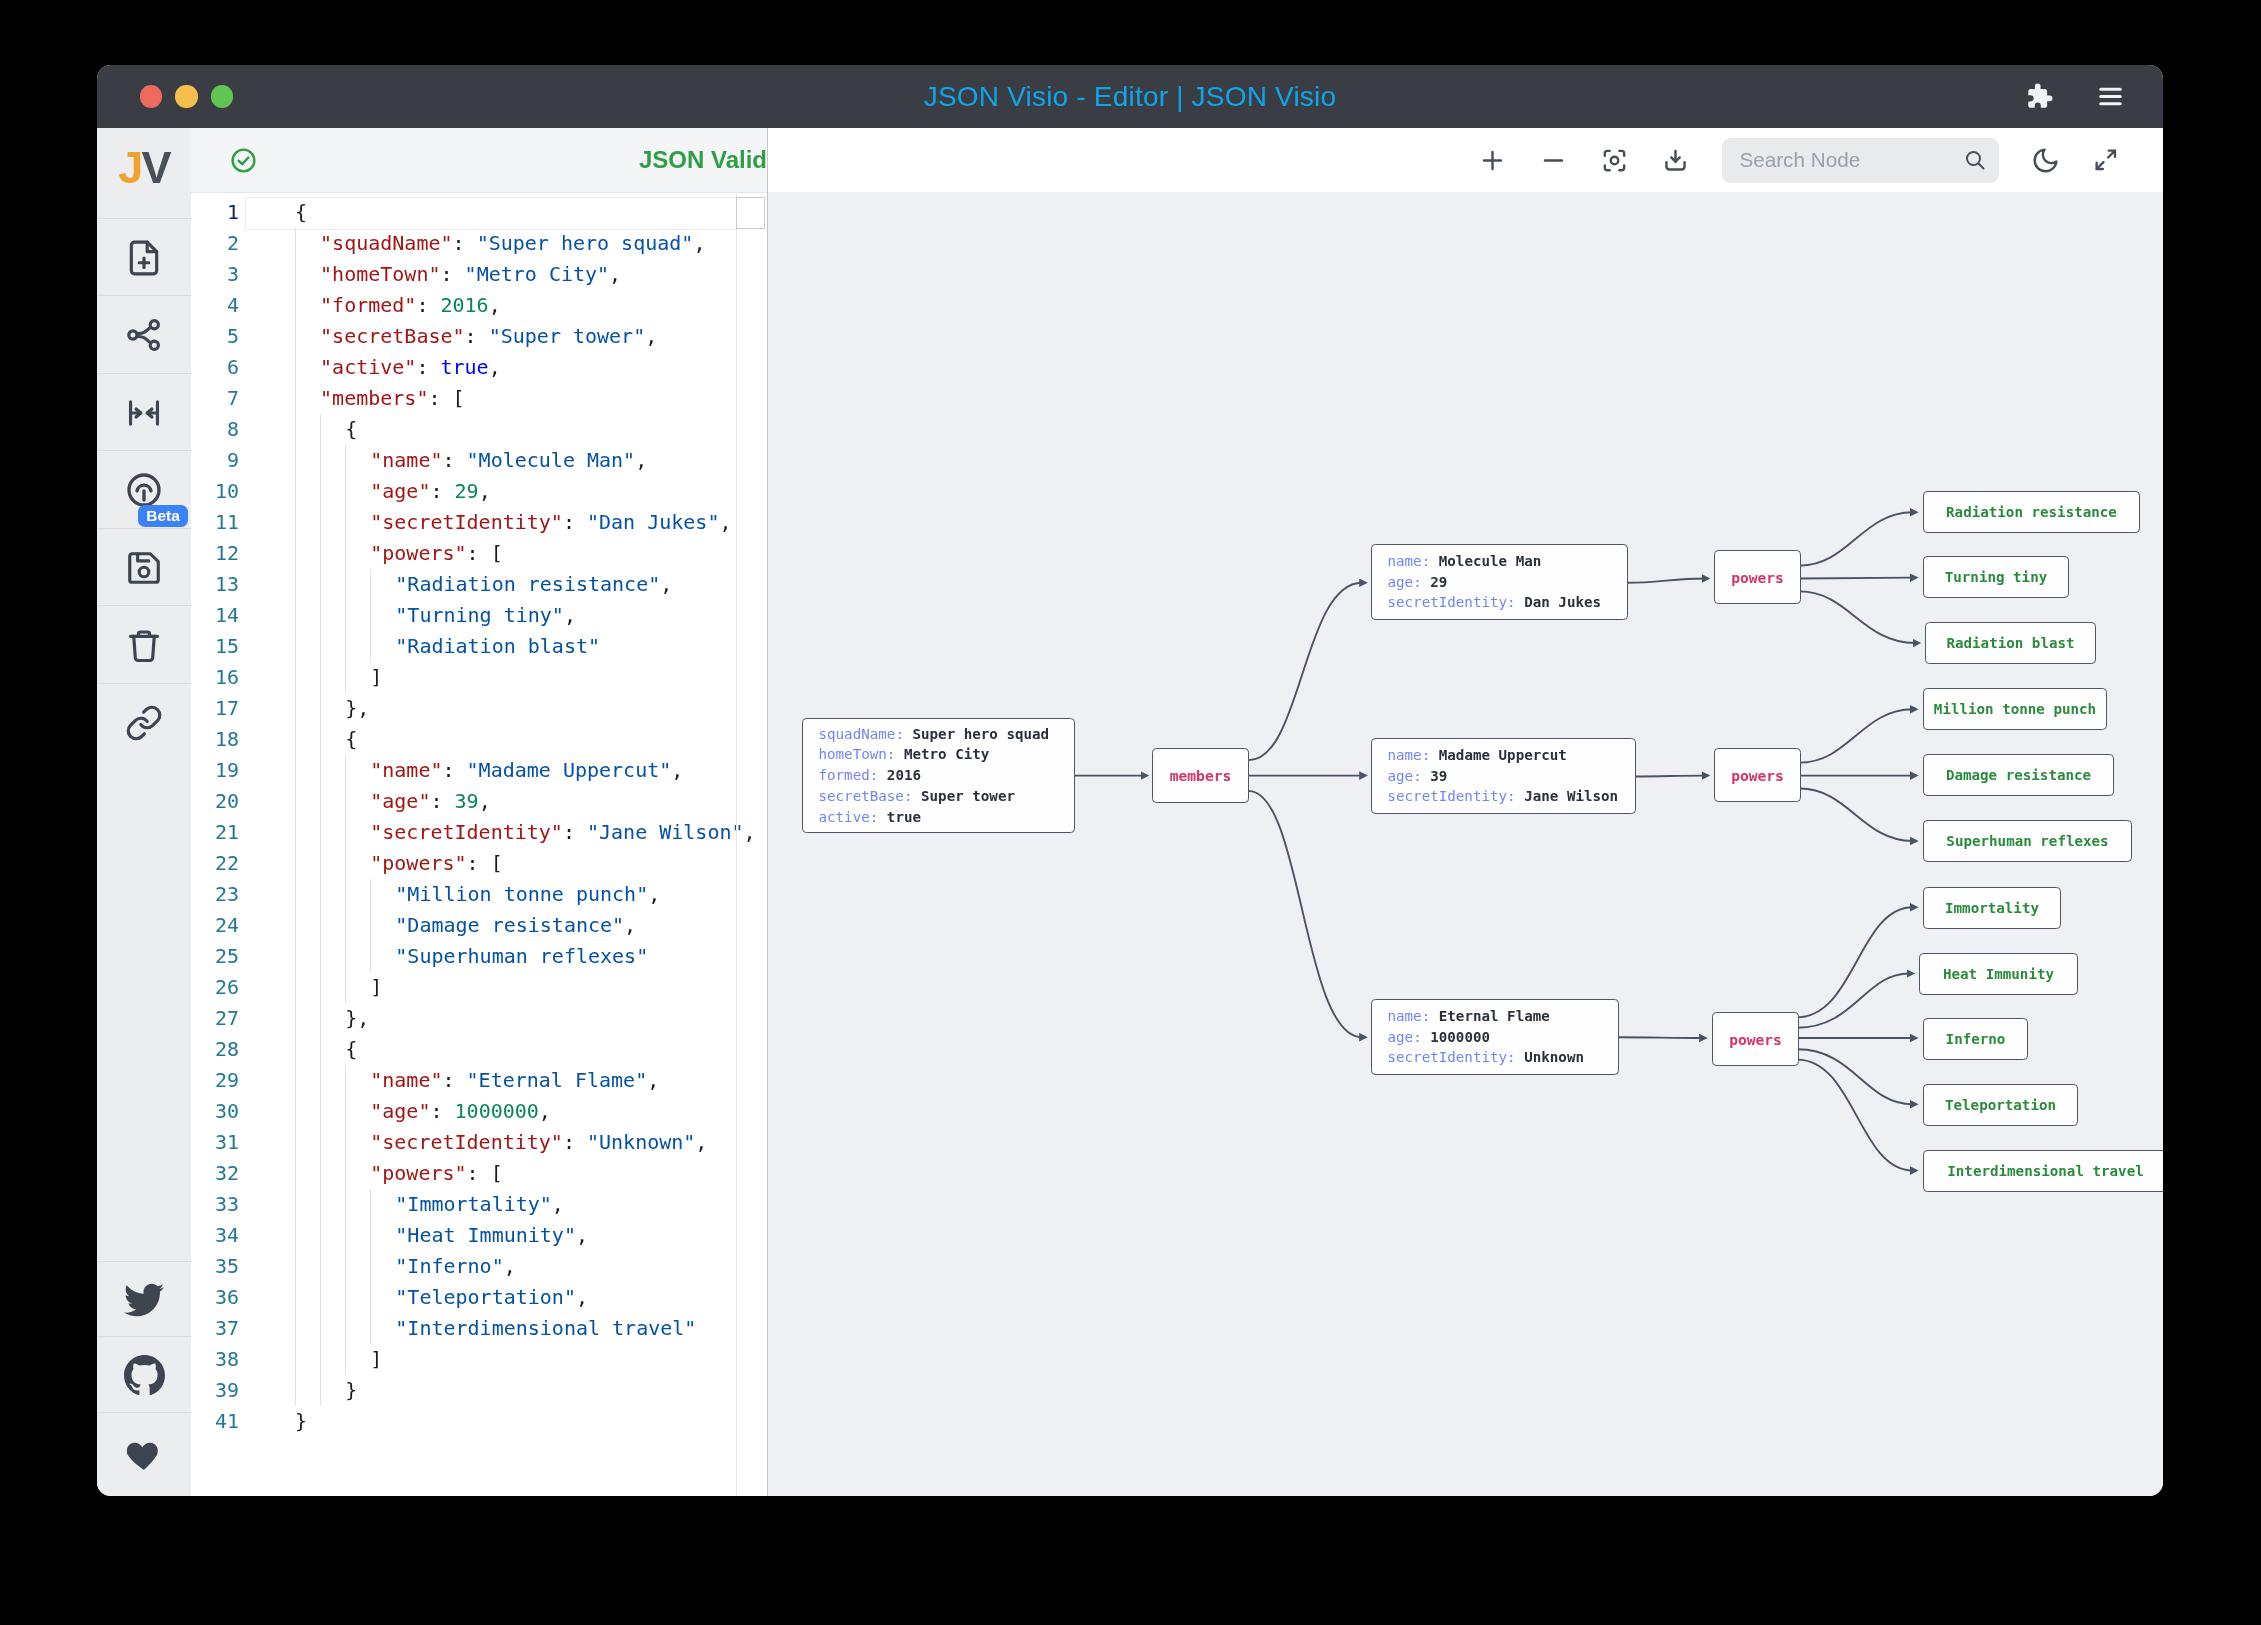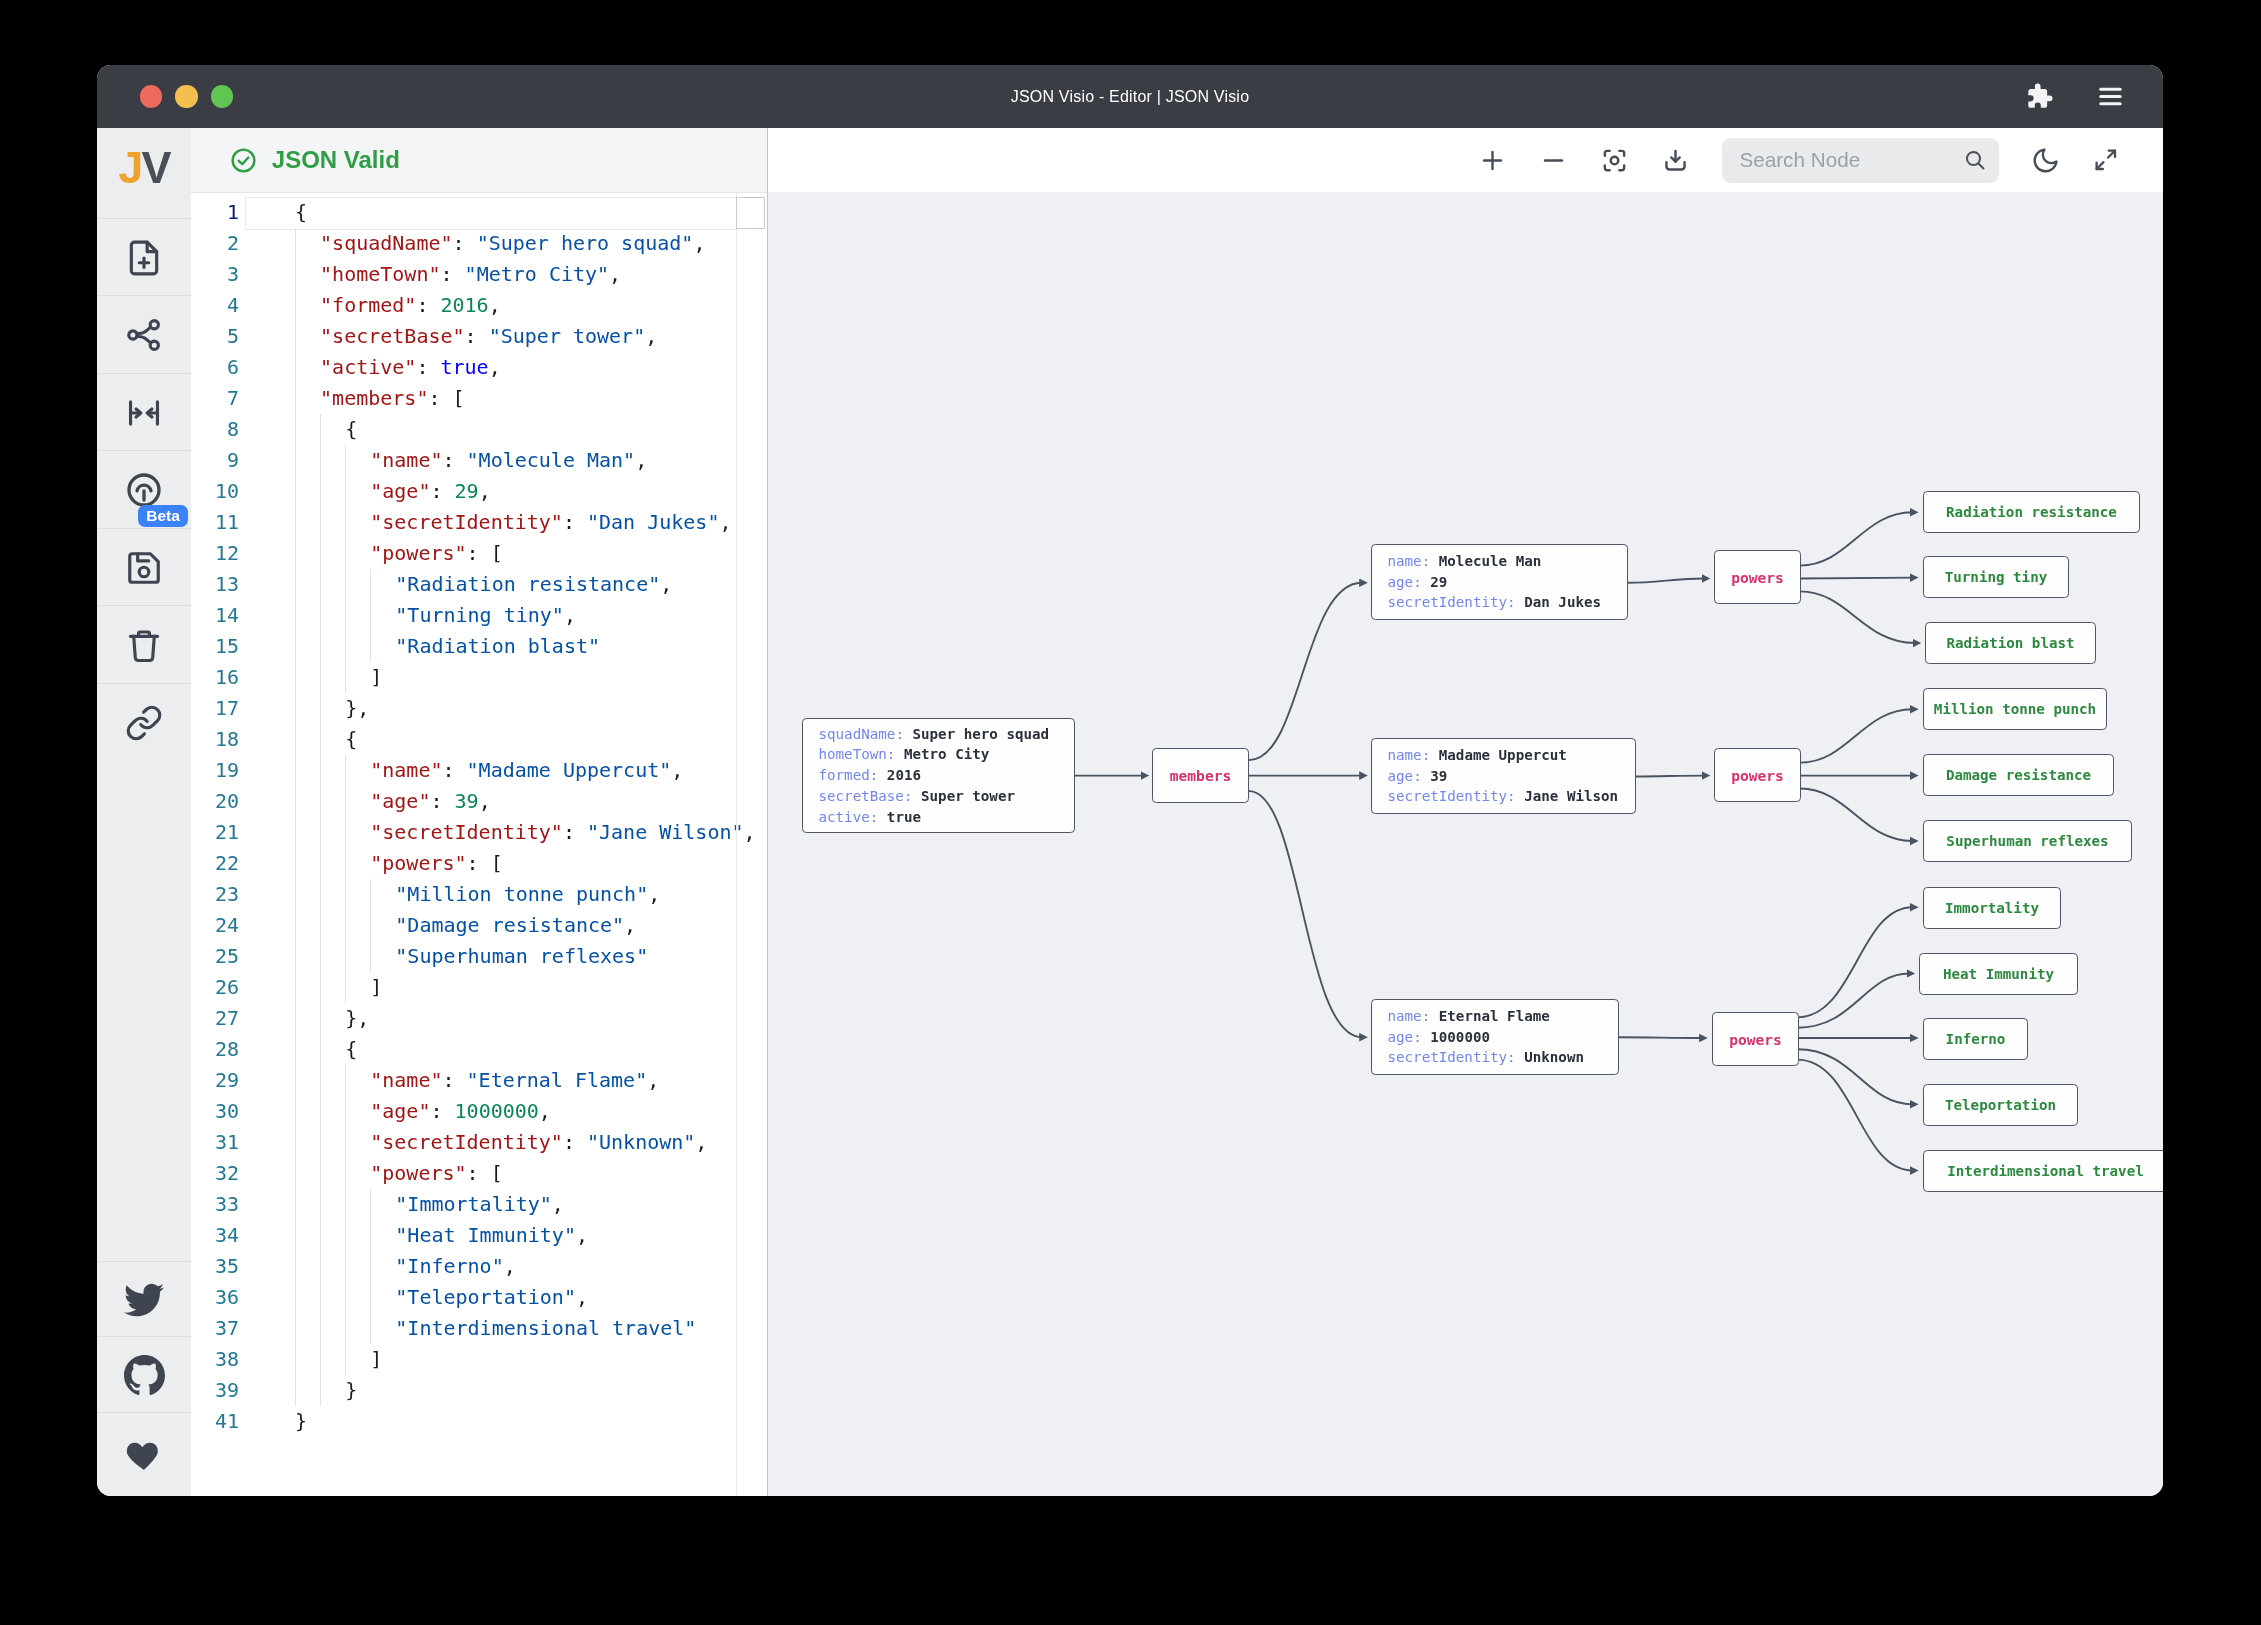--- a/index.html
+++ b/index.html
@@ -5,39 +5,39 @@
   html,body{margin:0;padding:0;background:#000;}
   .stage{position:relative;width:2261px;height:1625px;background:#000;overflow:hidden;
          font-family:"Liberation Sans",sans-serif;}
   .window{position:absolute;left:97px;top:65px;width:2066px;height:1431px;border-radius:13.8px;
           overflow:hidden;background:#fff;box-shadow:0 17px 52px rgba(0,0,0,.6);}
   
   .titlebar{position:relative;height:63px;background:#3a3d44;display:flex;align-items:center;justify-content:center;}
   .traffic{position:absolute;left:43px;top:0;height:100%;display:flex;align-items:center;gap:13px;}
   .tl{width:22.4px;height:22.4px;border-radius:50%;}
   .tl.red{background:#ed6a5e;} .tl.yellow{background:#f4bf4f;} .tl.green{background:#61c554;}
-  .win-title{color:#ffffff;font-size:16px;letter-spacing:0.2px;}
+  .win-title{color:#0ea5e9;font-size:28px;letter-spacing:0.2px;}
   .tb-right{position:absolute;right:36px;top:0;height:100%;display:flex;align-items:center;gap:40px;}
   .tb-right svg{display:block;}
   
   .content{position:absolute;top:63px;left:0;right:0;bottom:0;}
   
   .sidebar{position:absolute;left:0;top:0;bottom:0;width:94px;background:#ecedee;border-right:0.9px solid #d9dadc;}
   .logo{position:absolute;top:13.8px;left:0;width:94px;text-align:center;font-weight:bold;font-size:45px;letter-spacing:-1.7px;}
   .logo .j{color:#efa32e;} .logo .v{color:#4a5058;}
   .side-cell{position:absolute;left:0;width:94px;height:78px;border-top:0.9px solid #dadbdd;
              display:flex;align-items:center;justify-content:center;cursor:pointer;}
   .side-cell svg{stroke:#3e4450;fill:none;stroke-width:2;stroke-linecap:round;stroke-linejoin:round;}
   .side-cell svg.fill{fill:#3e4450;stroke:none;}
   .beta{position:absolute;right:3.4px;bottom:1.7px;background:#3b82f6;color:#fff;font-size:15.5px;font-weight:600;
         padding:3.4px 7.8px;border-radius:6.9px;line-height:1;}
   
   .editor-pane{position:absolute;left:94px;top:0;bottom:0;width:576px;background:#fff;}
   .editor-header{position:absolute;left:0;top:0;right:0;height:64px;background:#f4f5f6;border-bottom:0.9px solid #e5e6e8;
-                 display:flex;align-items:center;padding-left:38px;gap:13.8px;}
+                 display:flex;align-items:center;padding-left:38px;gap:13.8px;justify-content:space-between;}
   .editor-header .vlabel{color:#2f9e44;font-size:24px;font-weight:600;}
   .editor{position:absolute;left:0;top:65px;right:0;bottom:0;overflow:hidden;
           font-family:"DejaVu Sans Mono",monospace;font-size:20px;line-height:31px;padding-top:4.3px;}
   .code-line{position:relative;height:31px;white-space:pre;}
   .ln{display:inline-block;width:48px;text-align:right;color:#237893;user-select:none;}
   .code-line.active .ln{color:#0b216f;}
   .code-text{display:inline-block;margin-left:56px;color:#1b1b1b;}
   .ind{display:inline-block;width:2ch;border-left:0.9px solid #dfe1e4;}
   .tk-key{color:#a31515;} .tk-str{color:#0451a5;} .tk-num{color:#098658;} .tk-bool{color:#0000ff;}
   .cur-line{position:absolute;left:54px;top:4.3px;width:491px;height:31px;border:0.9px solid #eaeaeb;pointer-events:none;}

